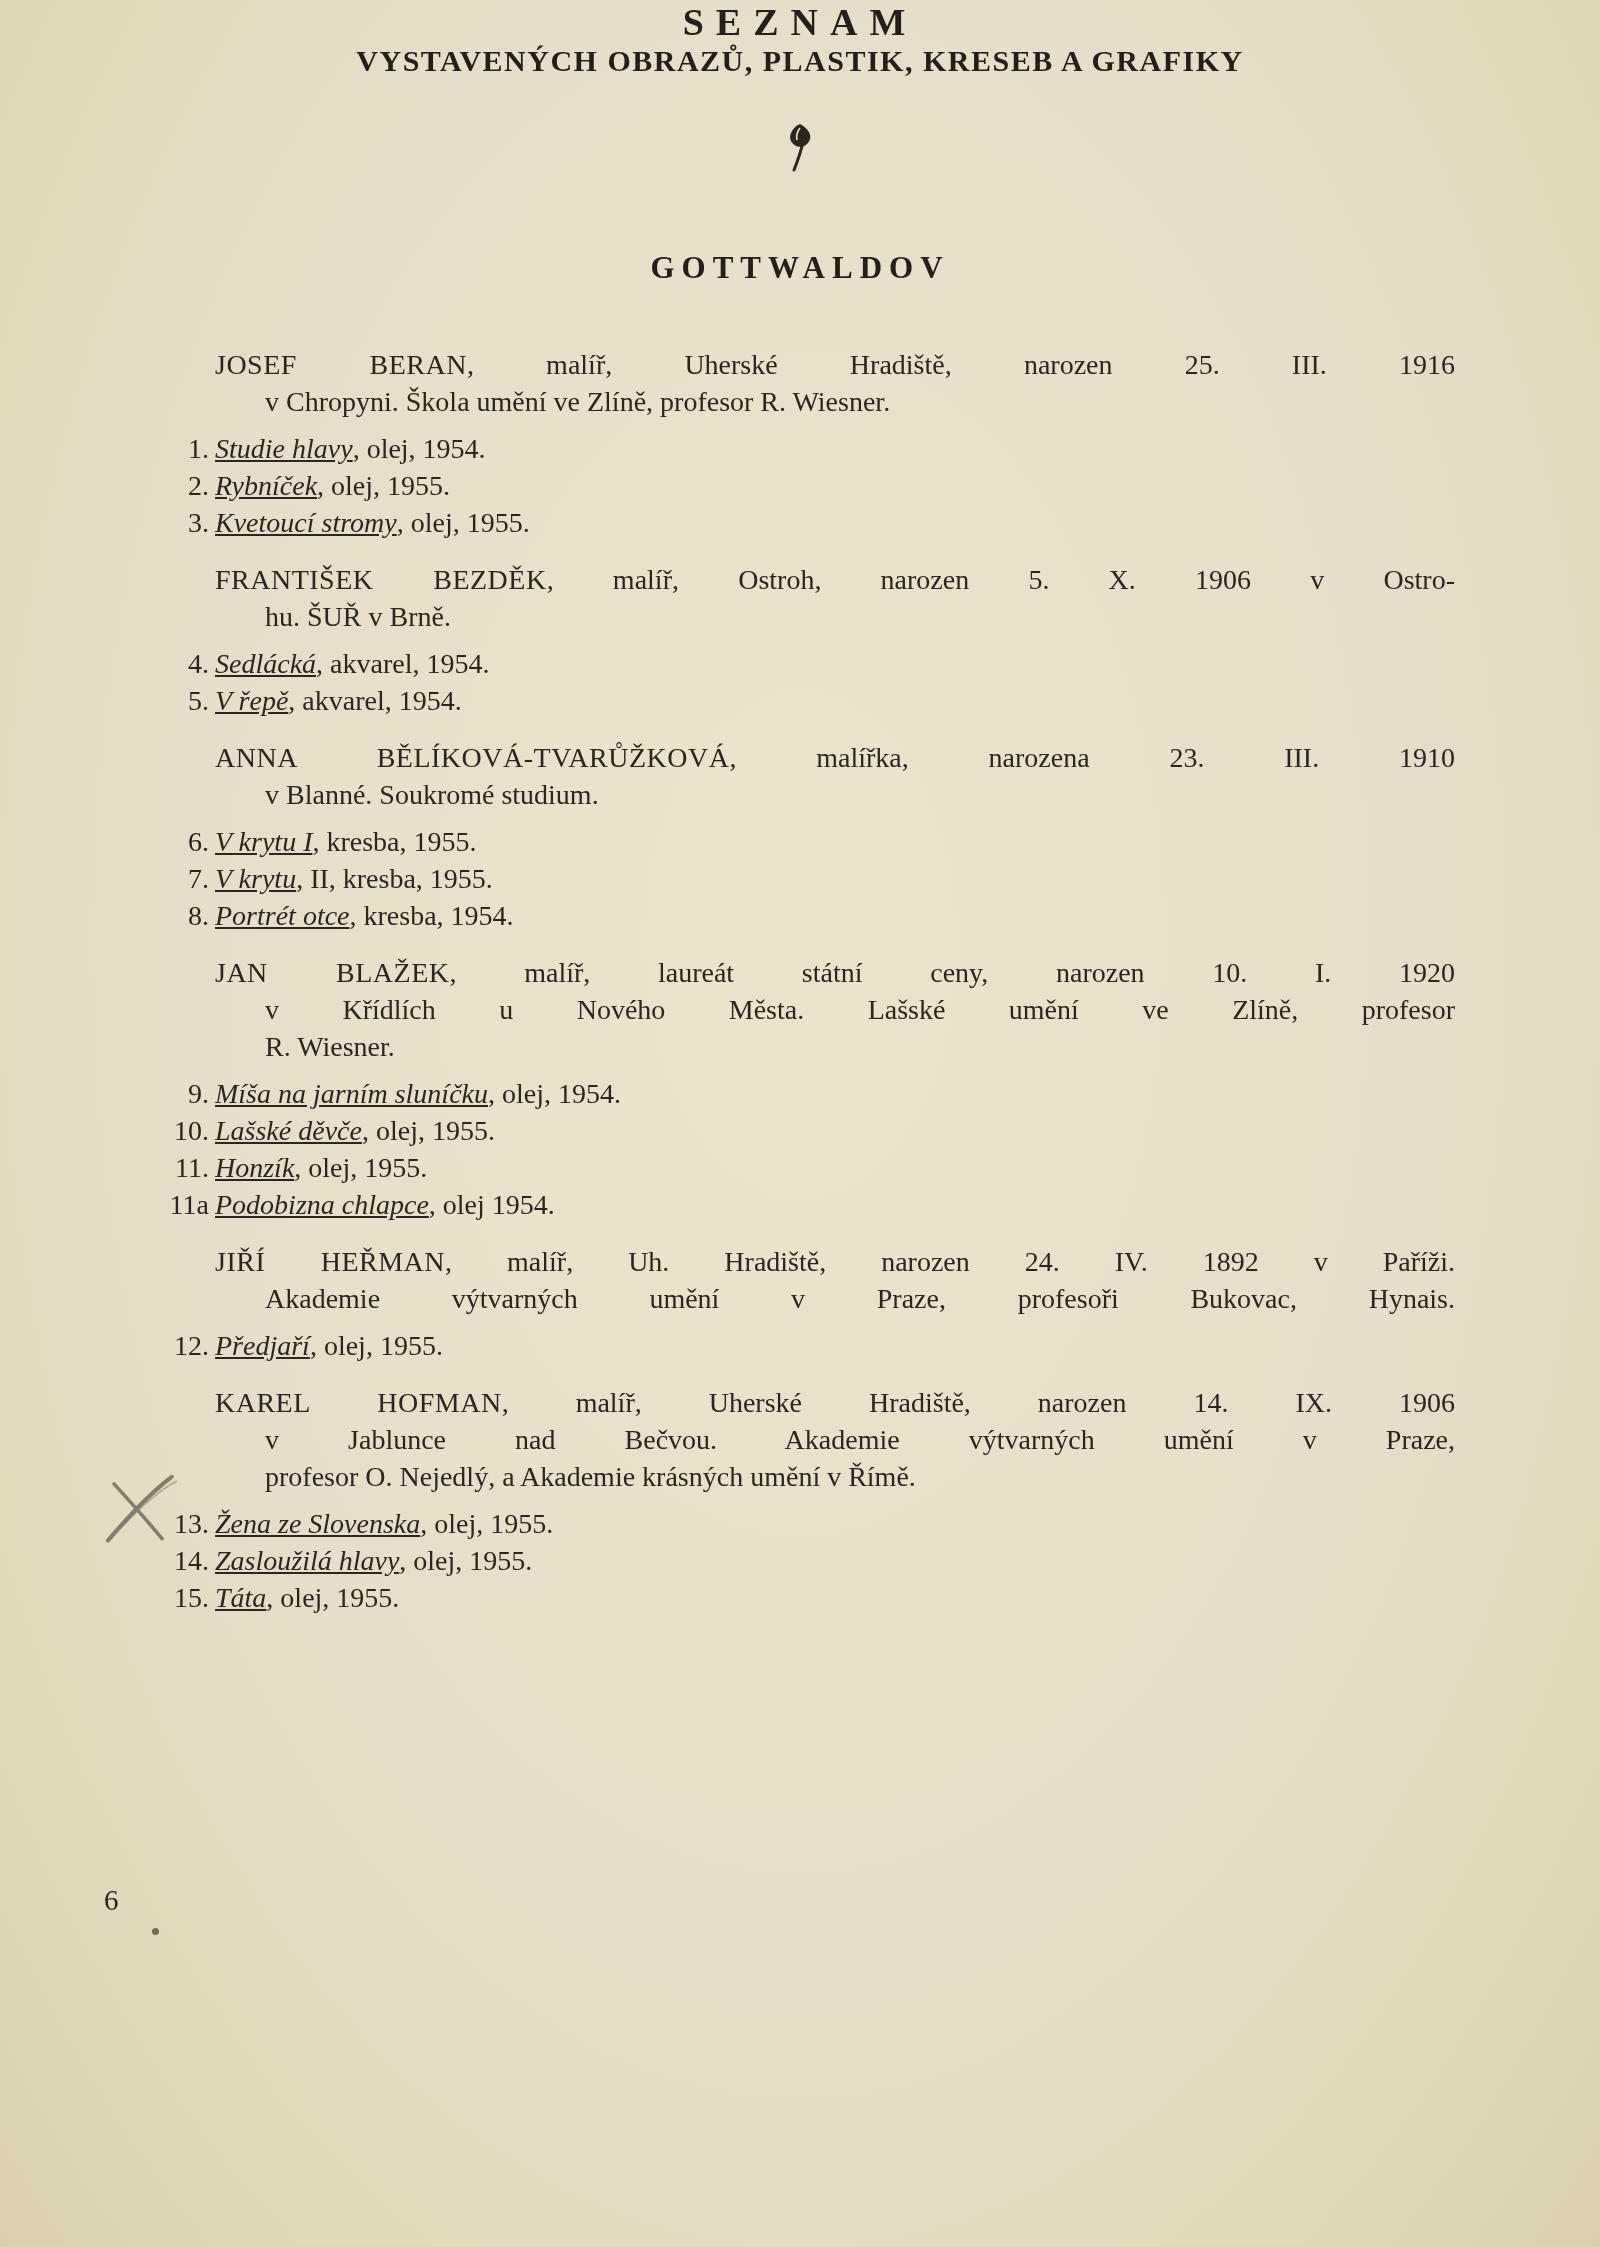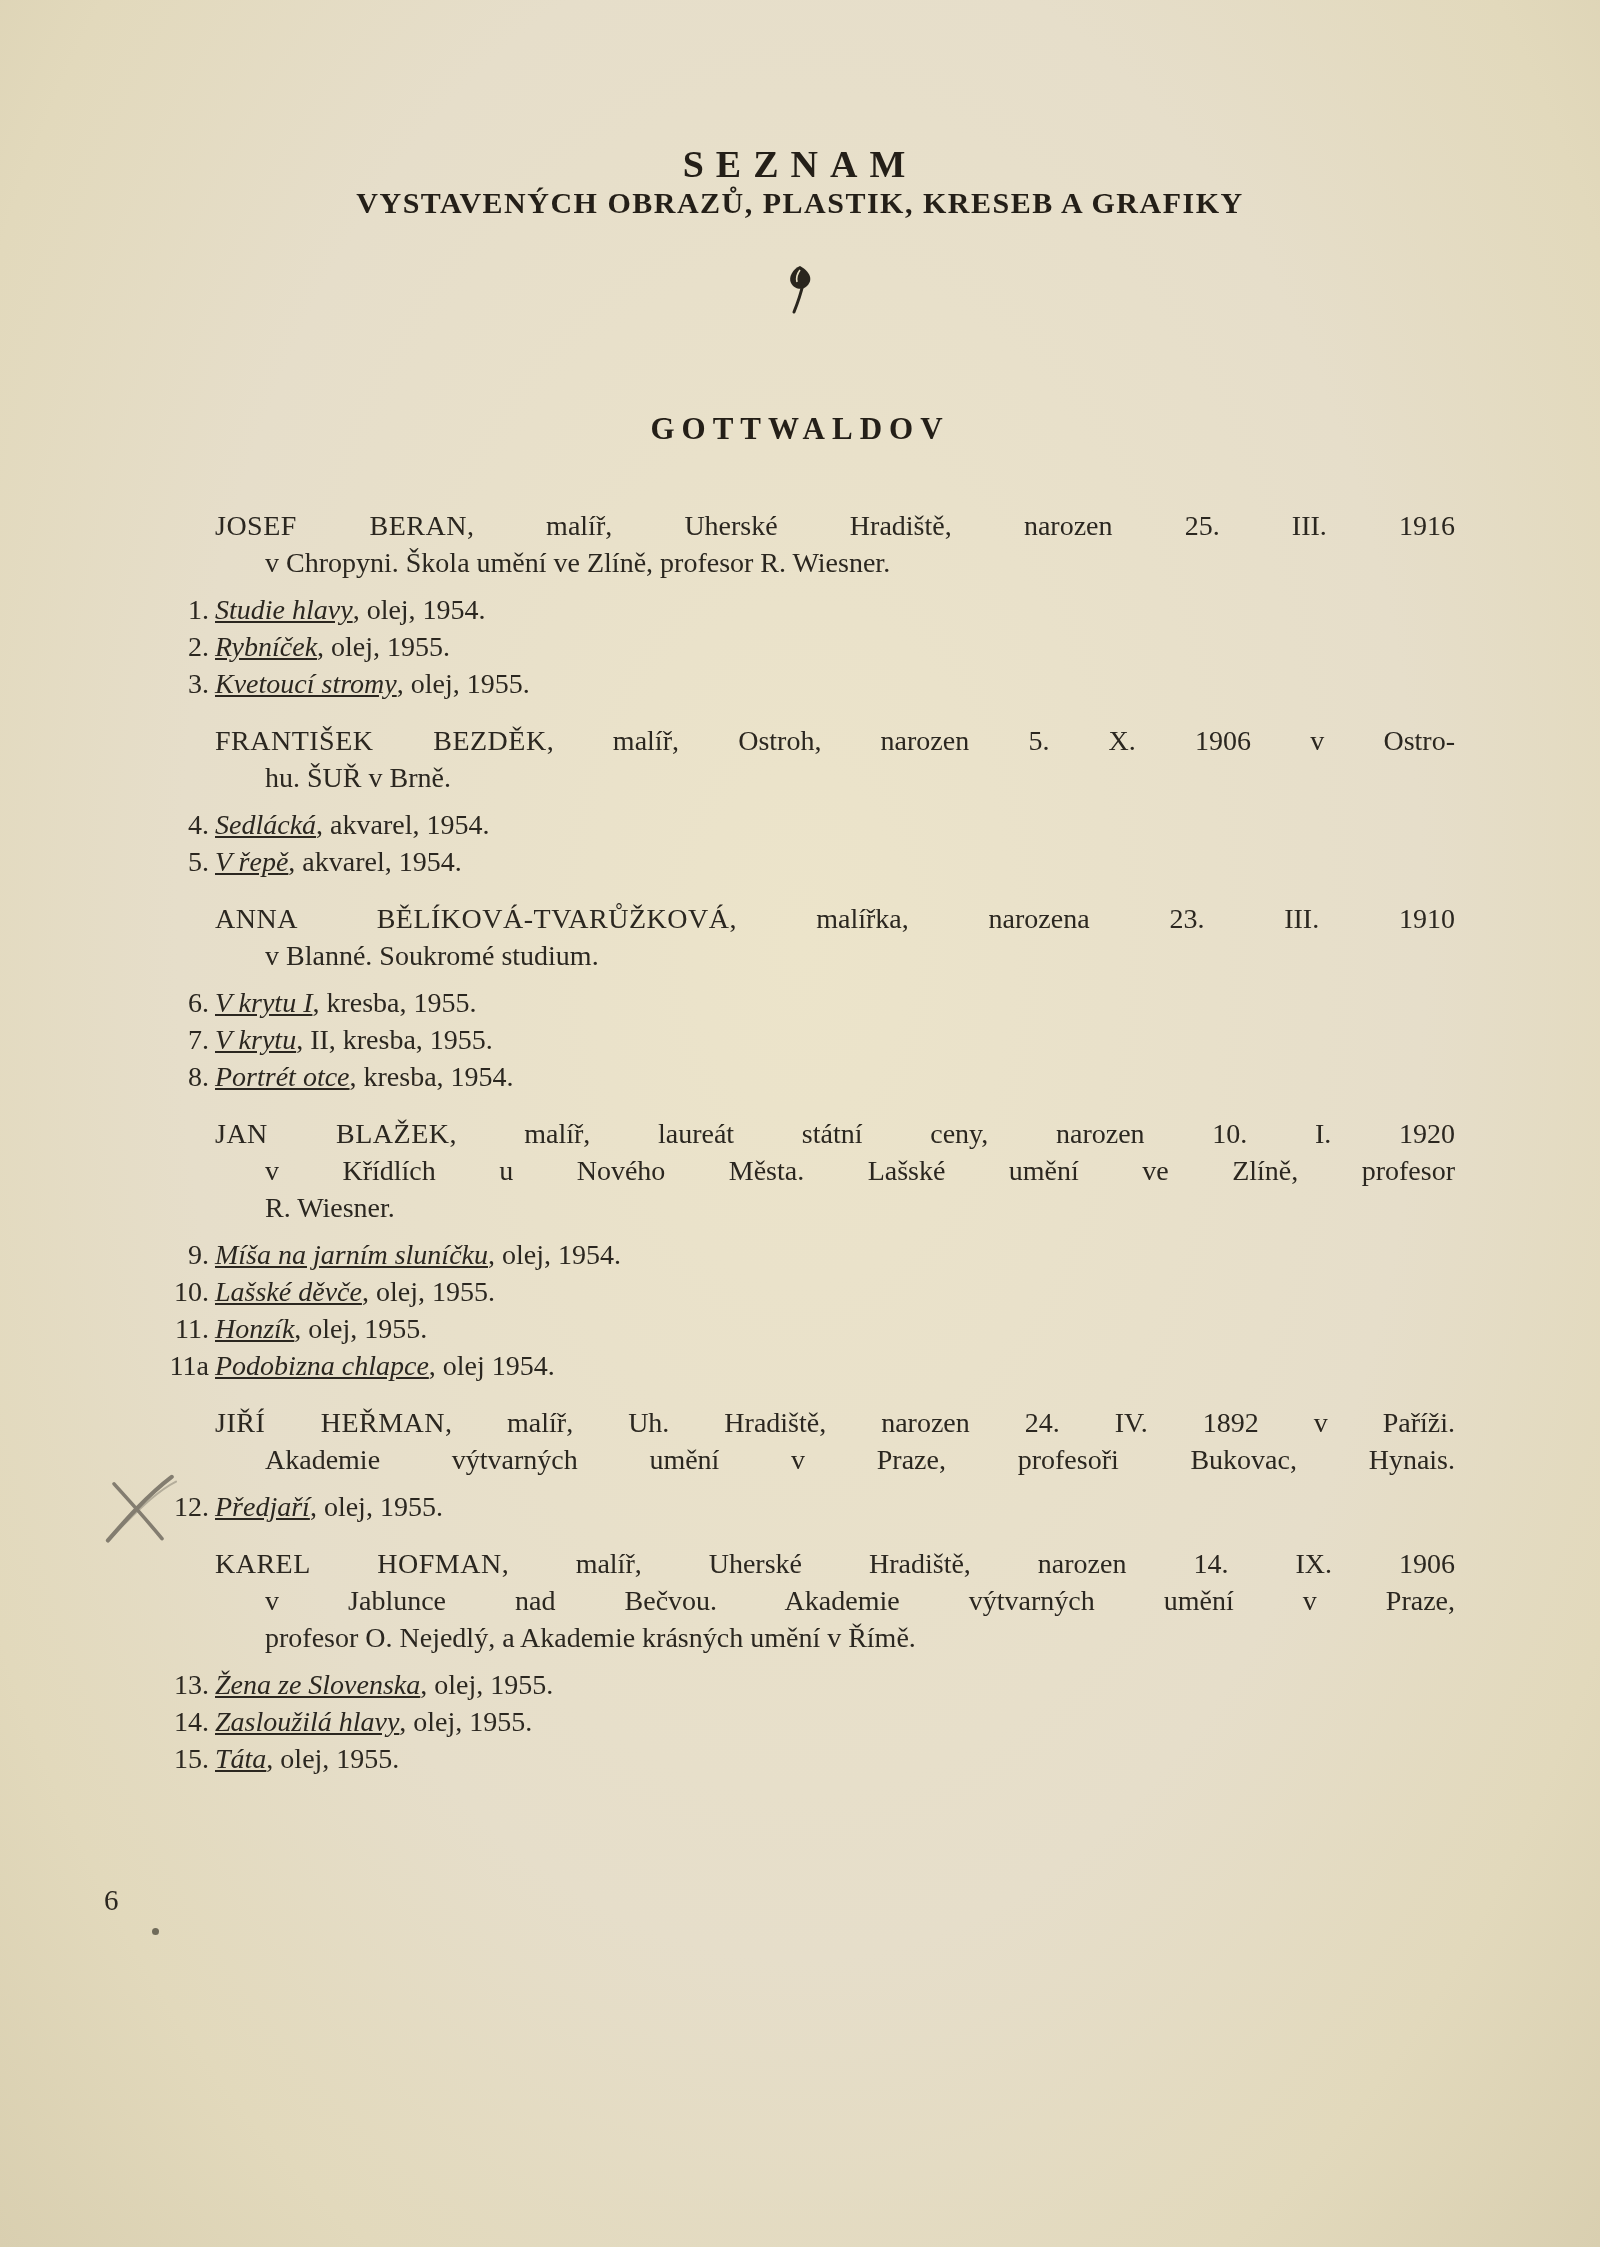--- a/index.html
+++ b/index.html
@@ -8,33 +8,33 @@
     width:1600px; height:2247px;
     margin:0 auto;
     background:#e7dfc4;
     background-image: radial-gradient(ellipse at 50% 42%, #ece4ca 0%, #e6decavisible 55%, #e2d9bc 80%, #d9cfb0 100%);
     background-image: radial-gradient(ellipse at 50% 42%, #ece4ca 0%, #e6deca 55%, #e2d9bc 80%, #d9cfb0 100%);
     color:#2b2720;
     font-family:"Liberation Serif", serif;
     font-size:28px;
     overflow:hidden;
   }
-  .header { text-align:center; padding-top:142px; }
+  .header { text-align:center; }
   .title {
     font-weight:bold; font-size:38px; letter-spacing:12px;
     color:#241f18; margin:0;
   }
   .subtitle {
     font-weight:bold; font-size:30px; letter-spacing:1.5px;
     color:#241f18; 
   }
   .ornament { margin-top:44px; height:52px; }
   .section-heading {
     text-align:center; font-weight:bold; font-size:31px;
-    letter-spacing:7px; color:#241f18; margin-top:95px;
+    letter-spacing:7px; color:#241f18; margin-top:76px;
   }
   .catalog { margin:60px 145px 0 165px; }
   .artist-block { margin:20px 0 10px 0; }
   .aline { line-height:37px; }
   .aline.first { padding-left:50px; }
   .aline.cont  { padding-left:100px; }
   .just { text-align:justify; text-align-last:justify; }
   .artist-name { font-weight:normal; letter-spacing:0.5px; }
   .items { margin-bottom:14px; }
   .item { line-height:37px; }

